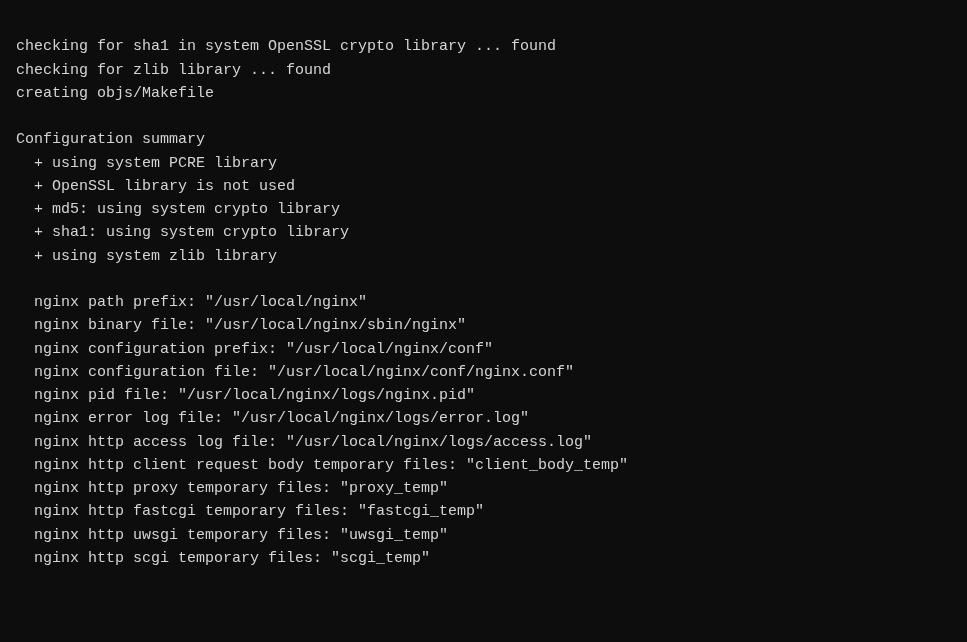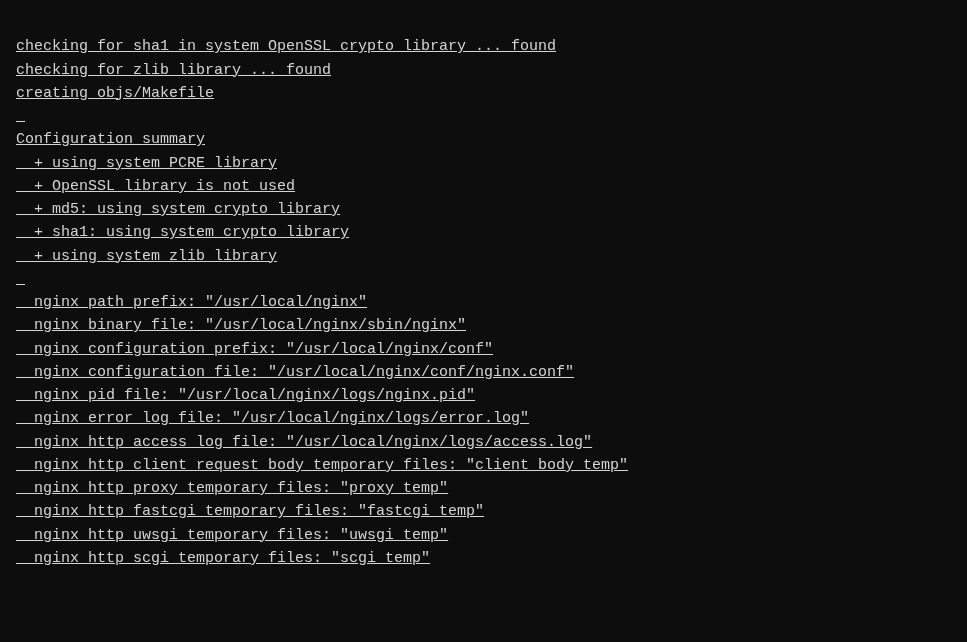--- a/index.html
+++ b/index.html
@@ -14,21 +14,20 @@
       font-family: 'Courier New', Courier, monospace;
       font-size: 15px;
       line-height: 1.55;
       padding: 12px 16px;
       width: 967px;
       min-height: 642px;
     }
 
     .terminal-output {
       white-space: pre;
-      text-decoration: underline;
     }
 
     .line {
       display: block;
     }
   </style>
 </head>
 <body>
 
 <div class="terminal-output">

